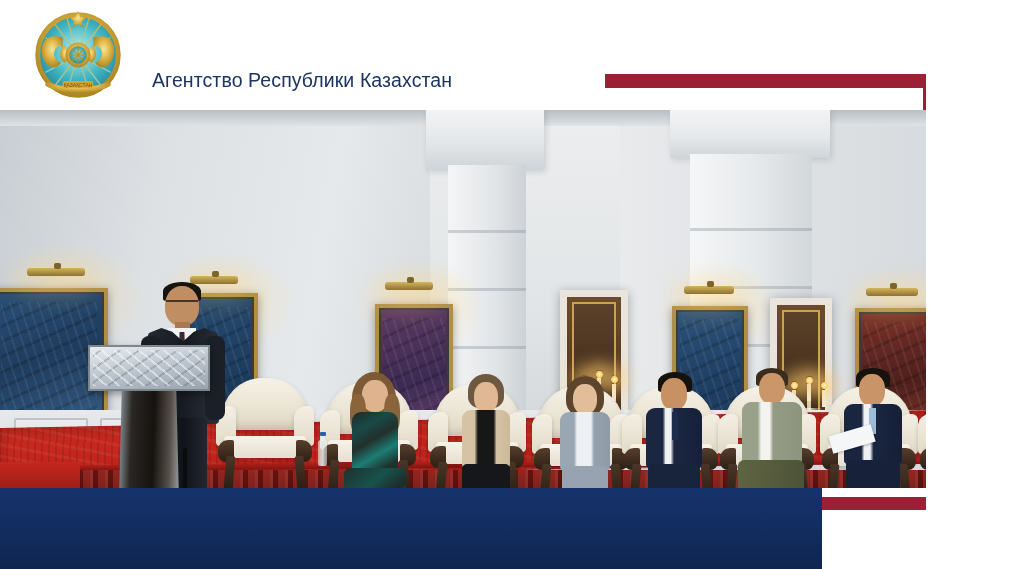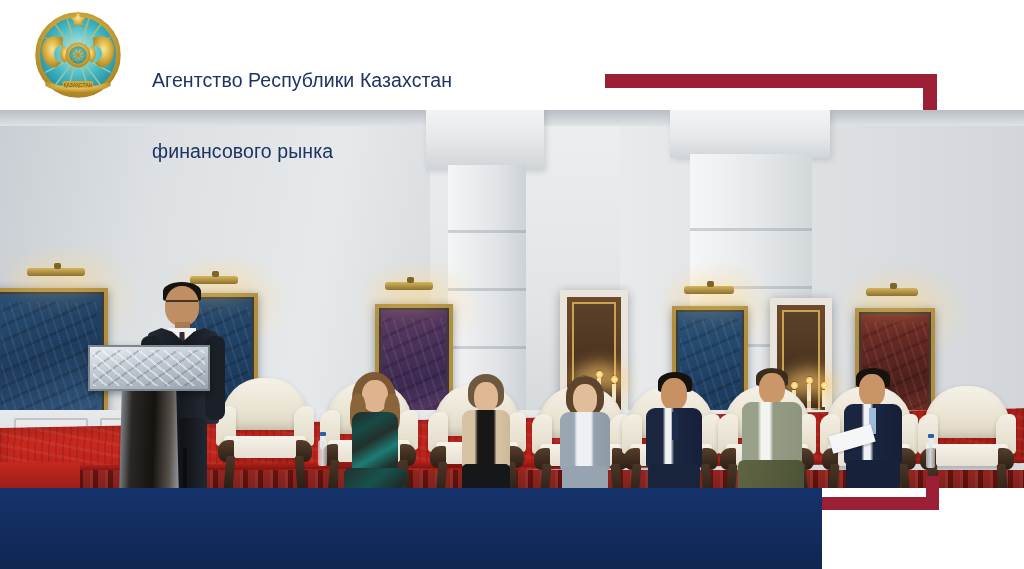--- a/index.html
+++ b/index.html
@@ -1,20 +1,20 @@
 <!DOCTYPE html>
 <html><head>
 <meta charset="utf-8">
 <style>
   html,body{margin:0;padding:0;background:#fff;}
   body{font-family:"Liberation Sans","DejaVu Sans",sans-serif;}
 
   #slide{
     position:relative;
-    width:1024px;height:569px;
+    width:926px;height:569px;
     overflow:hidden;
     background:#ffffff;
   }
 
   
   #header{
     position:absolute;left:0;top:0;width:1024px;height:110px;
     background:#ffffff;z-index:40;
   }
   #emblem{
@@ -403,21 +403,20 @@
         <path d="M50 4 L52.4 10.5 L59 11 L53.8 15 L55.6 21.5 L50 17.8 L44.4 21.5 L46.2 15 L41 11 L47.6 10.5 Z" fill="url(#gGold)"></path>
 
         <path d="M16 76 C32 86 68 86 84 76 L84 82 C68 92 32 92 16 82 Z" fill="url(#gGold)"></path>
         <rect x="34" y="77" width="32" height="7" rx="2" fill="#cfa63a"></rect>
         <text x="50" y="83" font-size="5.2" text-anchor="middle" fill="#6b5114" font-family="'Liberation Sans',sans-serif">ҚАЗАҚСТАН</text>
       </svg>
     </div>
 
     <div id="org-title">
       <span class="l">Агентство Республики Казахстан</span>
-      <span class="l">финансового рынка</span>
     </div>
   </div>
 
   <div id="hdr-accent">
     <div class="bar-h"></div>
     <div class="bar-v"></div>
   </div>
 
   <div id="photo">
 

